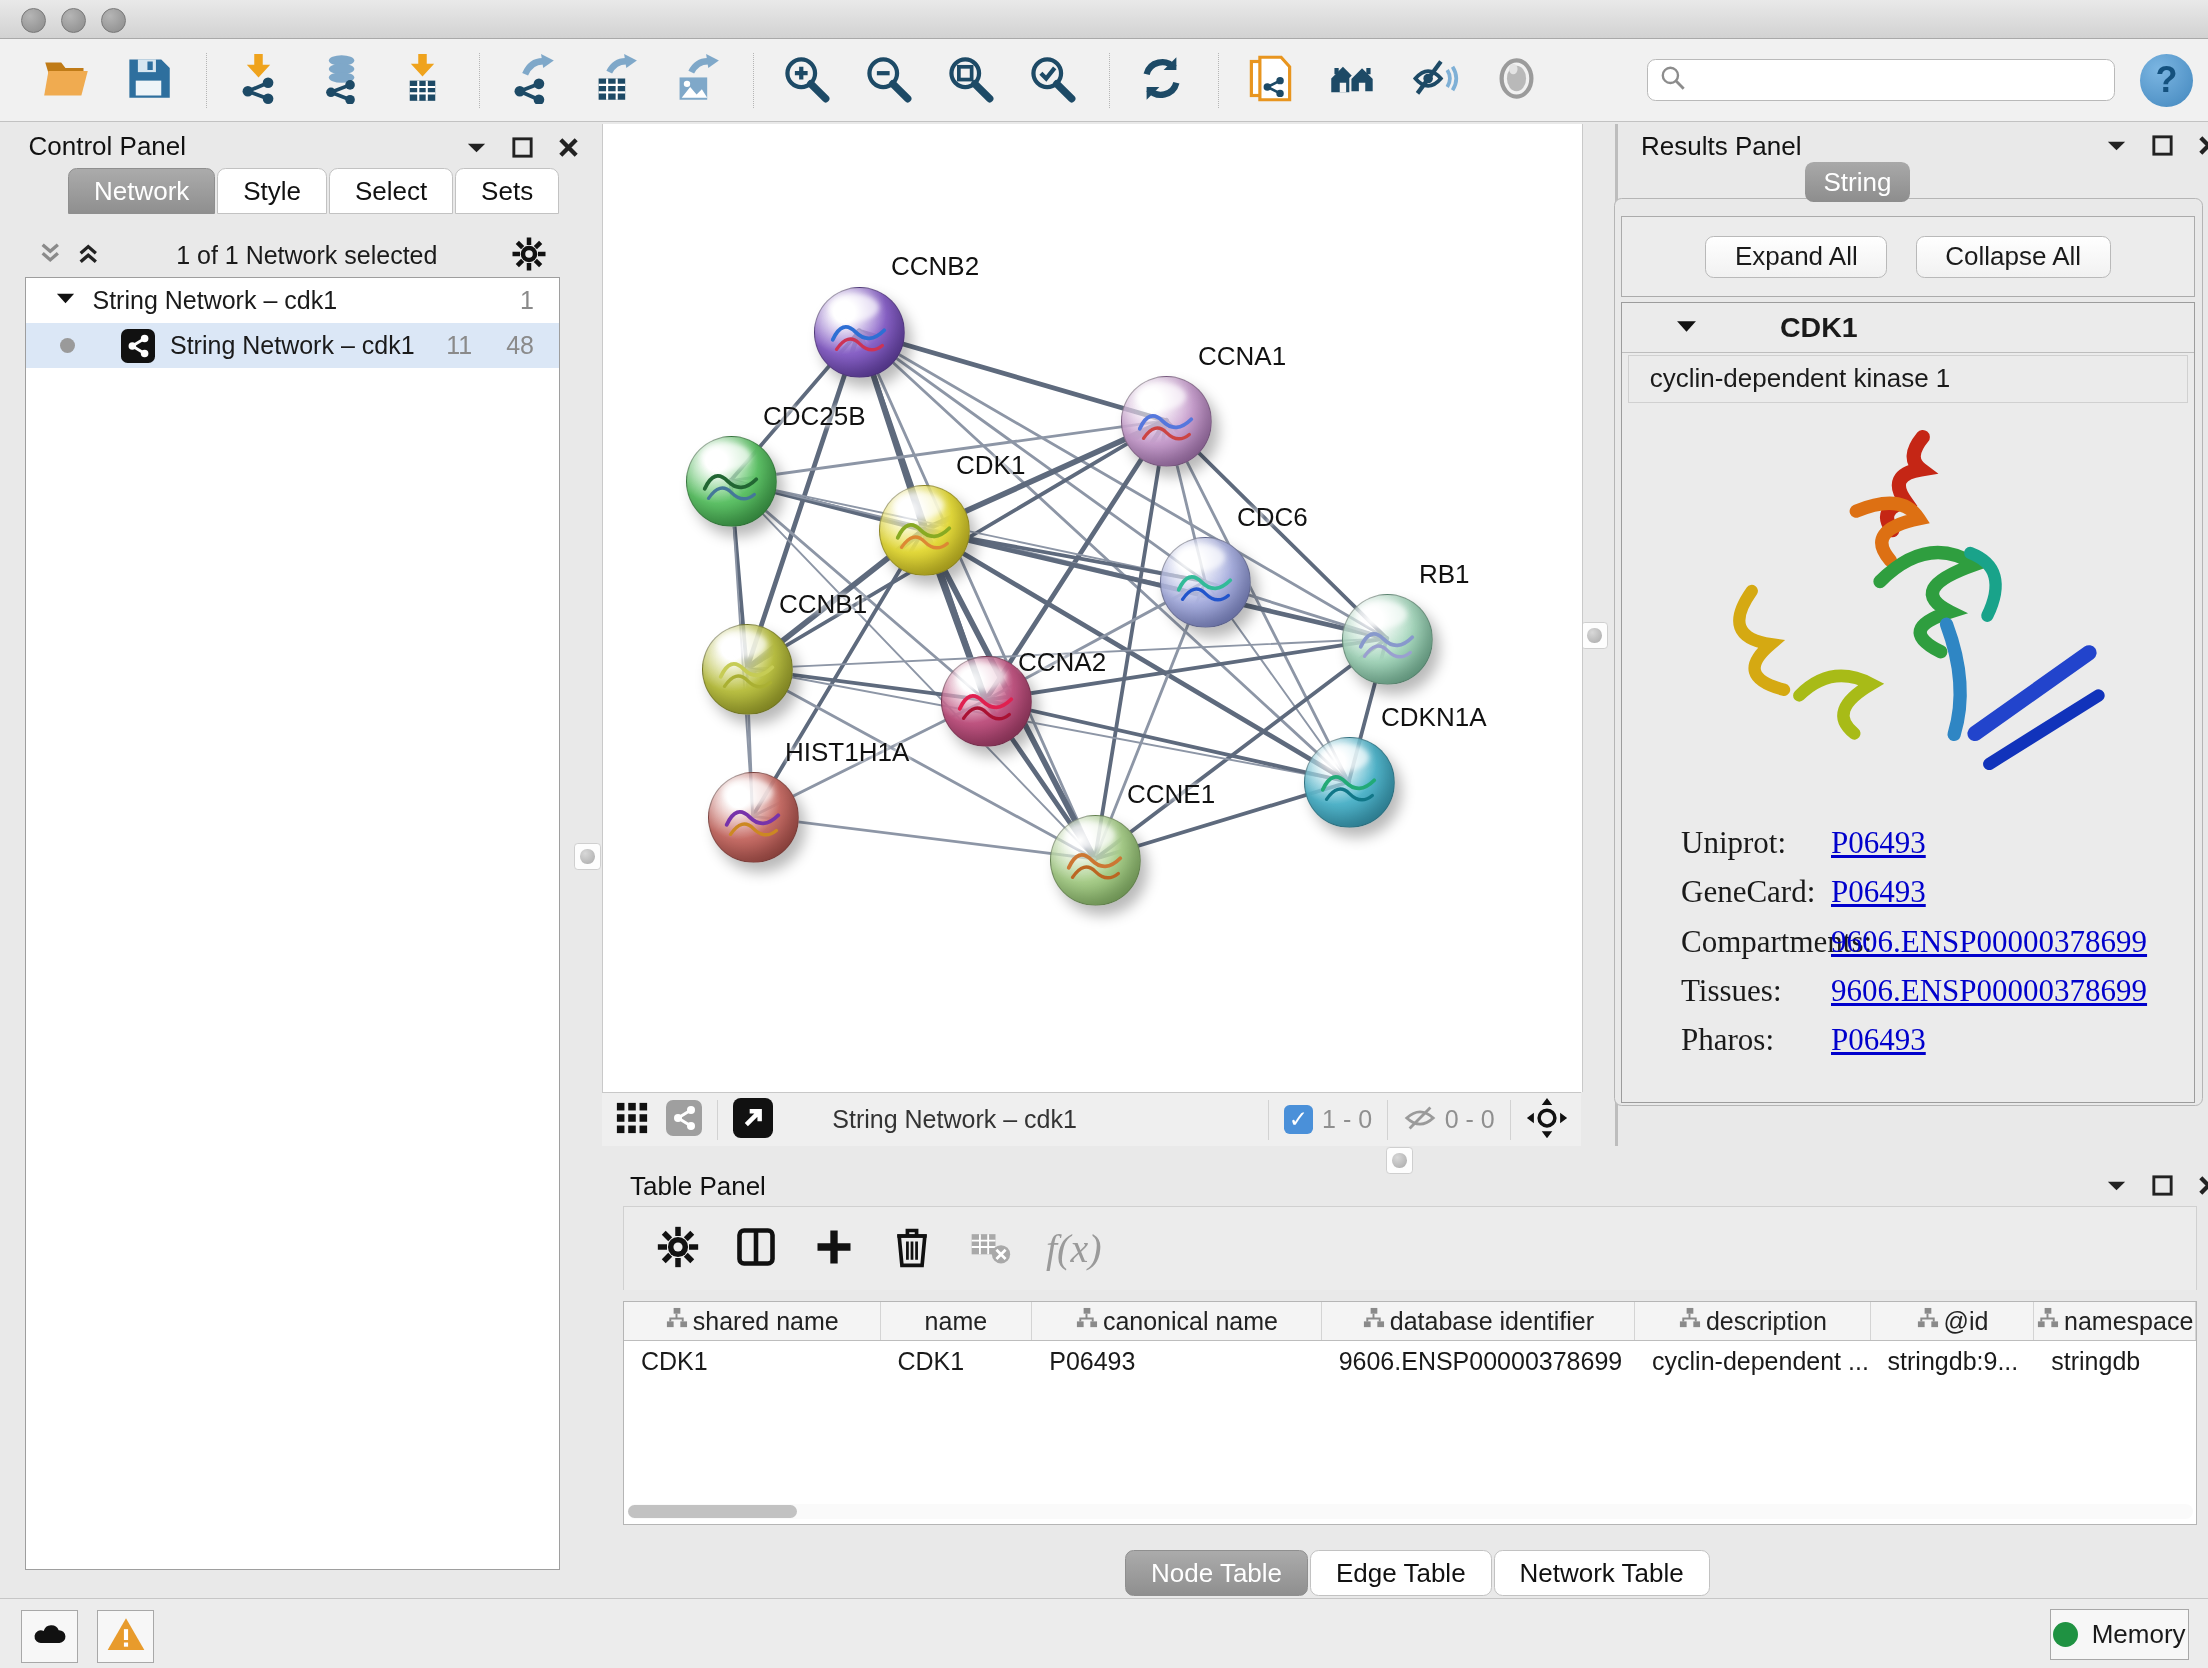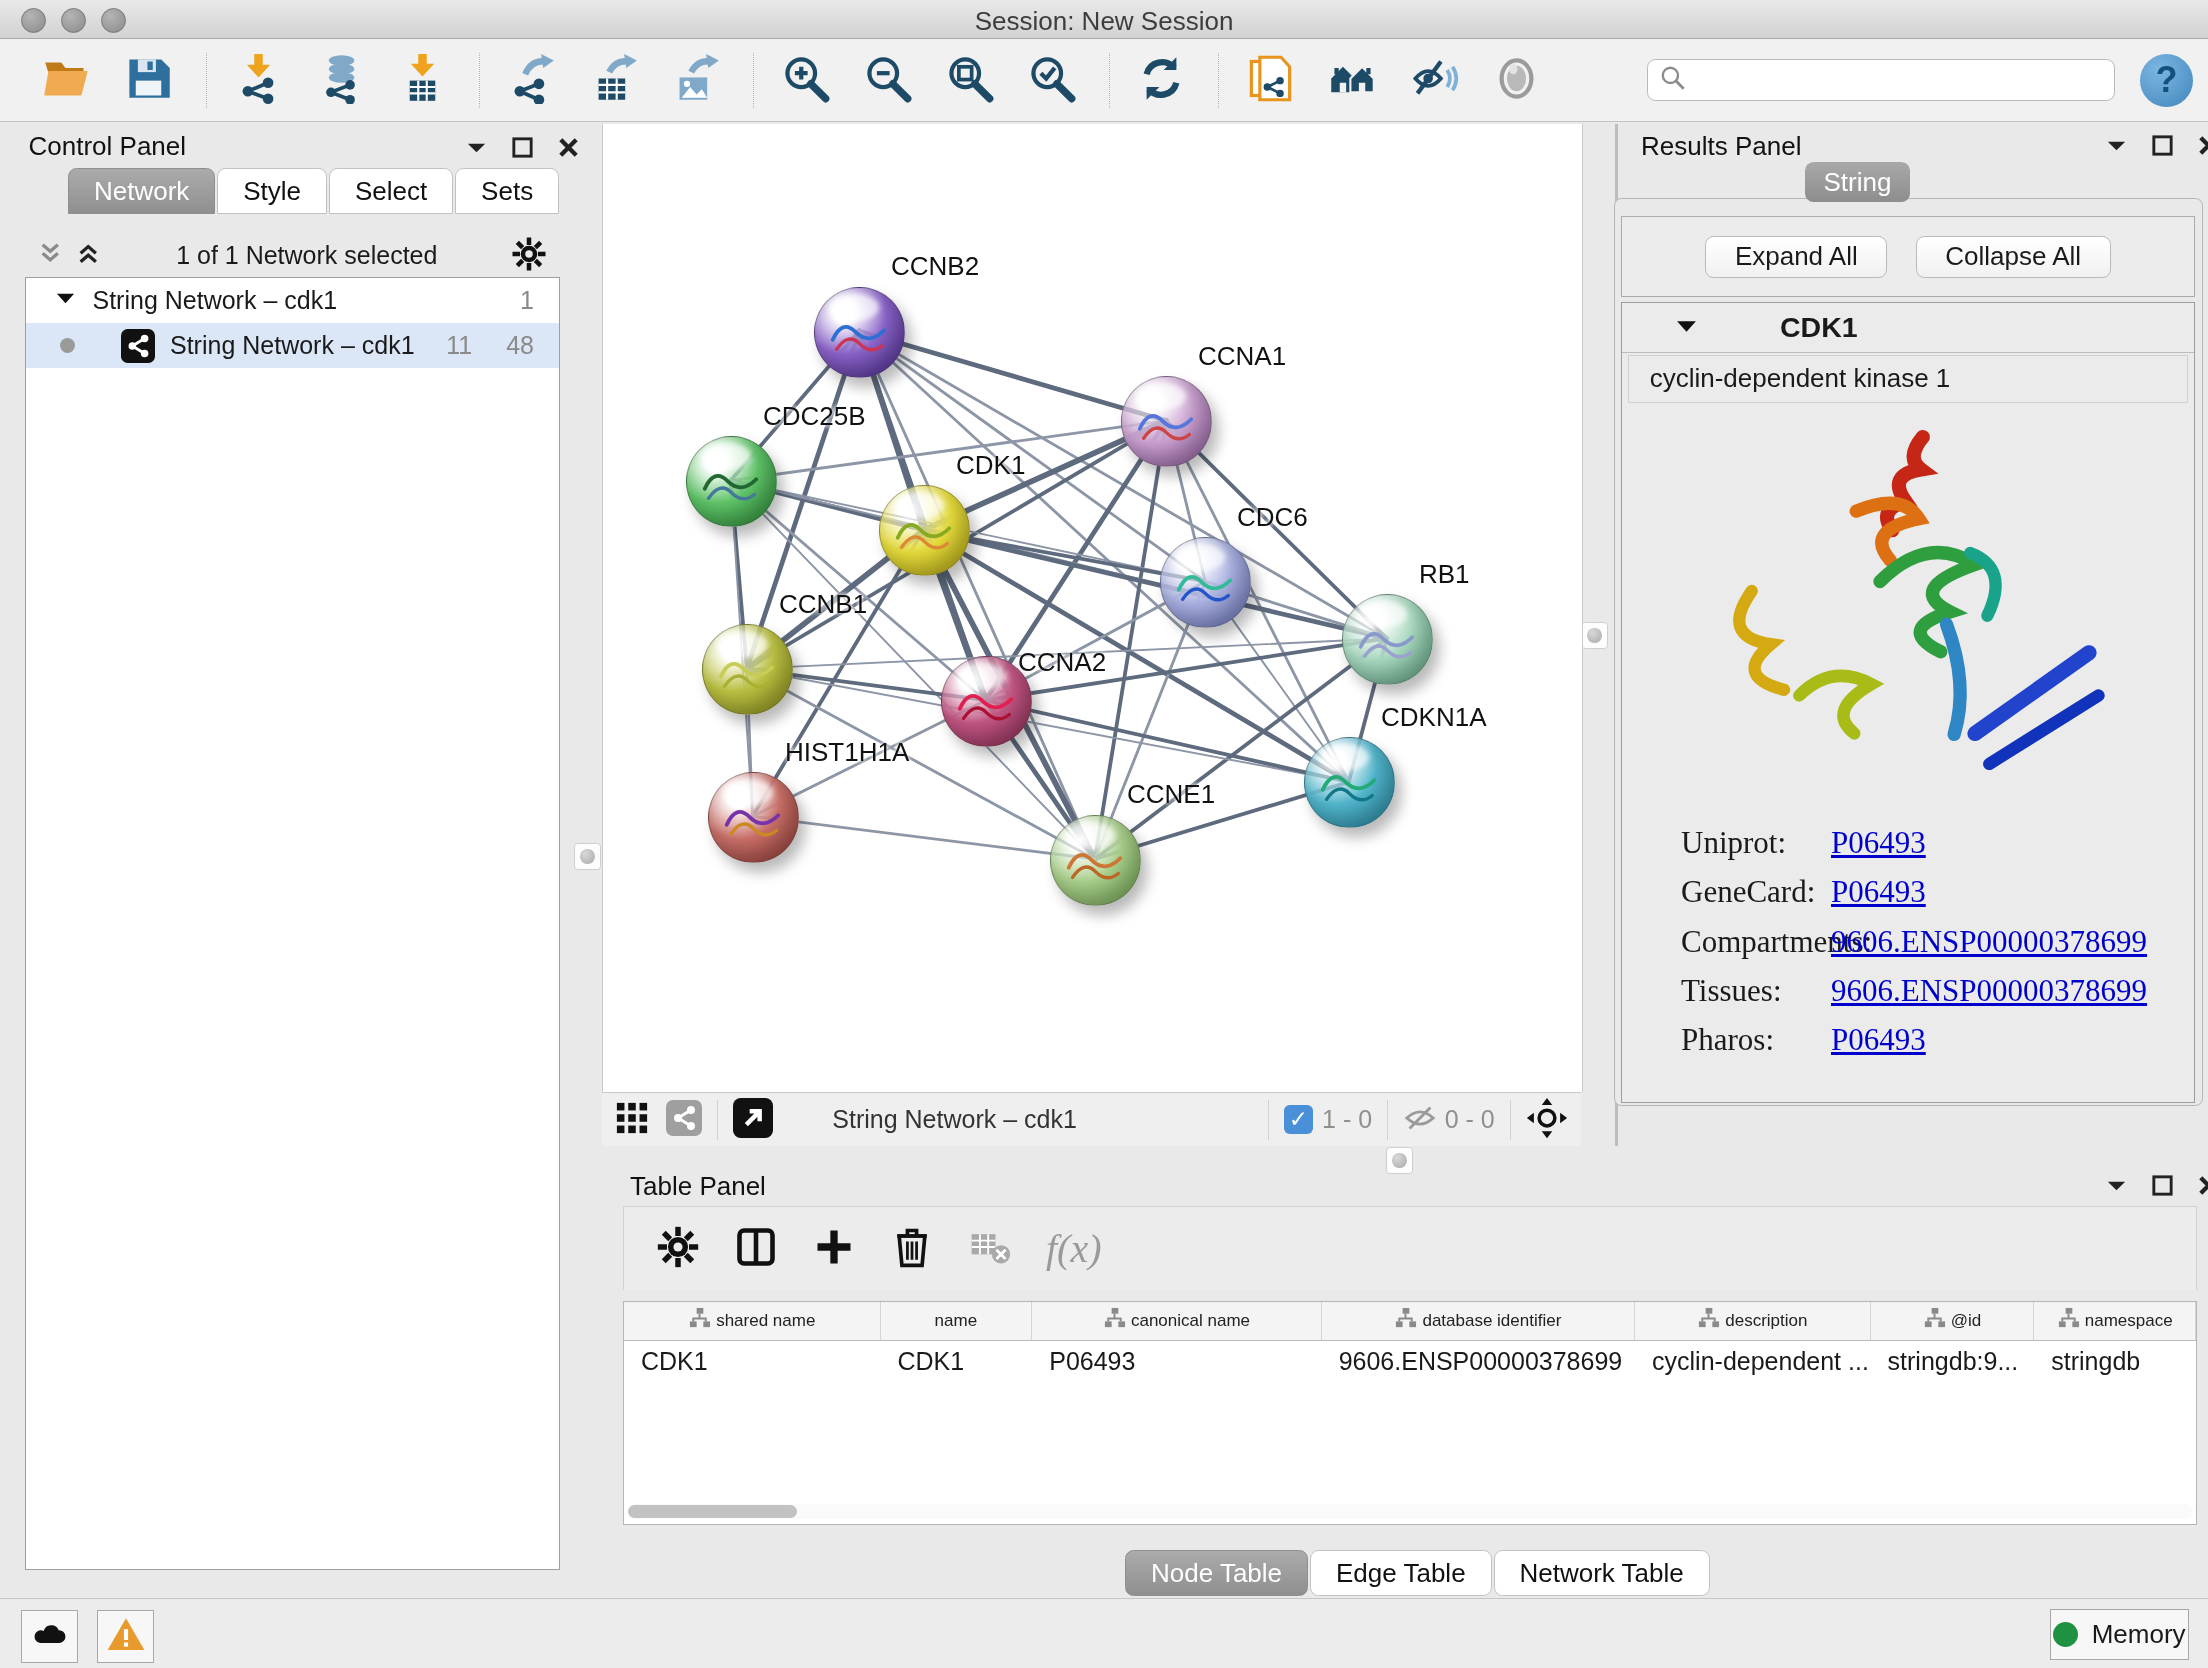--- a/index.html
+++ b/index.html
@@ -102,21 +102,21 @@
   
   #tp-title{left:630px;top:1171px;}
   #tp-ctls{left:2104px;top:1173px;}
   #tp-toolbar{left:623px;top:1206px;width:1574px;height:84px;background:#ececec;
     border:1px solid #d0d0d0;border-bottom:none;display:flex;align-items:center;gap:34px;
     padding-left:32px;box-sizing:border-box;}
   #tp-toolbar svg{width:44px;height:44px;}
   #tp-fx{font-family:"Liberation Serif",serif;font-style:italic;font-size:40px;color:#9a9a9a;}
   #tp-table{left:623px;top:1301px;width:1574px;height:224px;background:#fff;border:1.9px solid #b5b5b5;box-sizing:border-box;}
   #tp-head{display:flex;height:38px;background:#f4f4f4;border-bottom:1.9px solid #bdbdbd;}
-  .th{display:flex;align-items:center;justify-content:center;gap:5px;font-size:17px;color:#222;
+  .th{display:flex;align-items:center;justify-content:center;gap:5px;font-size:25px;color:#222;
     border-right:1px solid #d4d4d4;box-sizing:border-box;overflow:hidden;white-space:nowrap;}
   #tp-row{display:flex;height:40px;align-items:center;}
   .td{font-size:25px;padding-left:17px;box-sizing:border-box;overflow:hidden;white-space:nowrap;}
   #tp-hscroll{position:absolute;left:628px;top:1504px;width:1565px;height:15px;background:#fafafa;border-radius:7.6px;}
   #tp-thumb{position:absolute;left:0;top:1px;width:169px;height:13.3px;background:#c2c2c2;border-radius:6.7px;}
   #tp-tabs{left:1125px;top:1550px;}
   #tp-tabs .tab{border-radius:8.6px;}
 
   
   #bottombar{left:0;top:1598px;width:2208px;height:70px;background:#ececec;border-top:1.9px solid #c6c6c6;}
@@ -129,21 +129,20 @@
 
   .caret{font-size:21px;color:#111;}
 </style>
 </head>
 <body>
 
 <div class="abs" id="titlebar">
   <span class="traffic" style="left:21px"></span>
   <span class="traffic" style="left:61px"></span>
   <span class="traffic" style="left:101px"></span>
-  <div id="win-title">Session: New Session</div>
 </div>
 
 <div class="abs" id="toolbar">
   <span class="tbtn">
       <span><svg viewBox="0 0 48 48">
           <path d="M4 9h15l4 5h17v8H8z" fill="#c07b17"></path>
           <path d="M7 17h37l-6 23H3z" fill="#f0ab50"></path>
         </svg></span>
     </span>
   <span class="tbtn">

